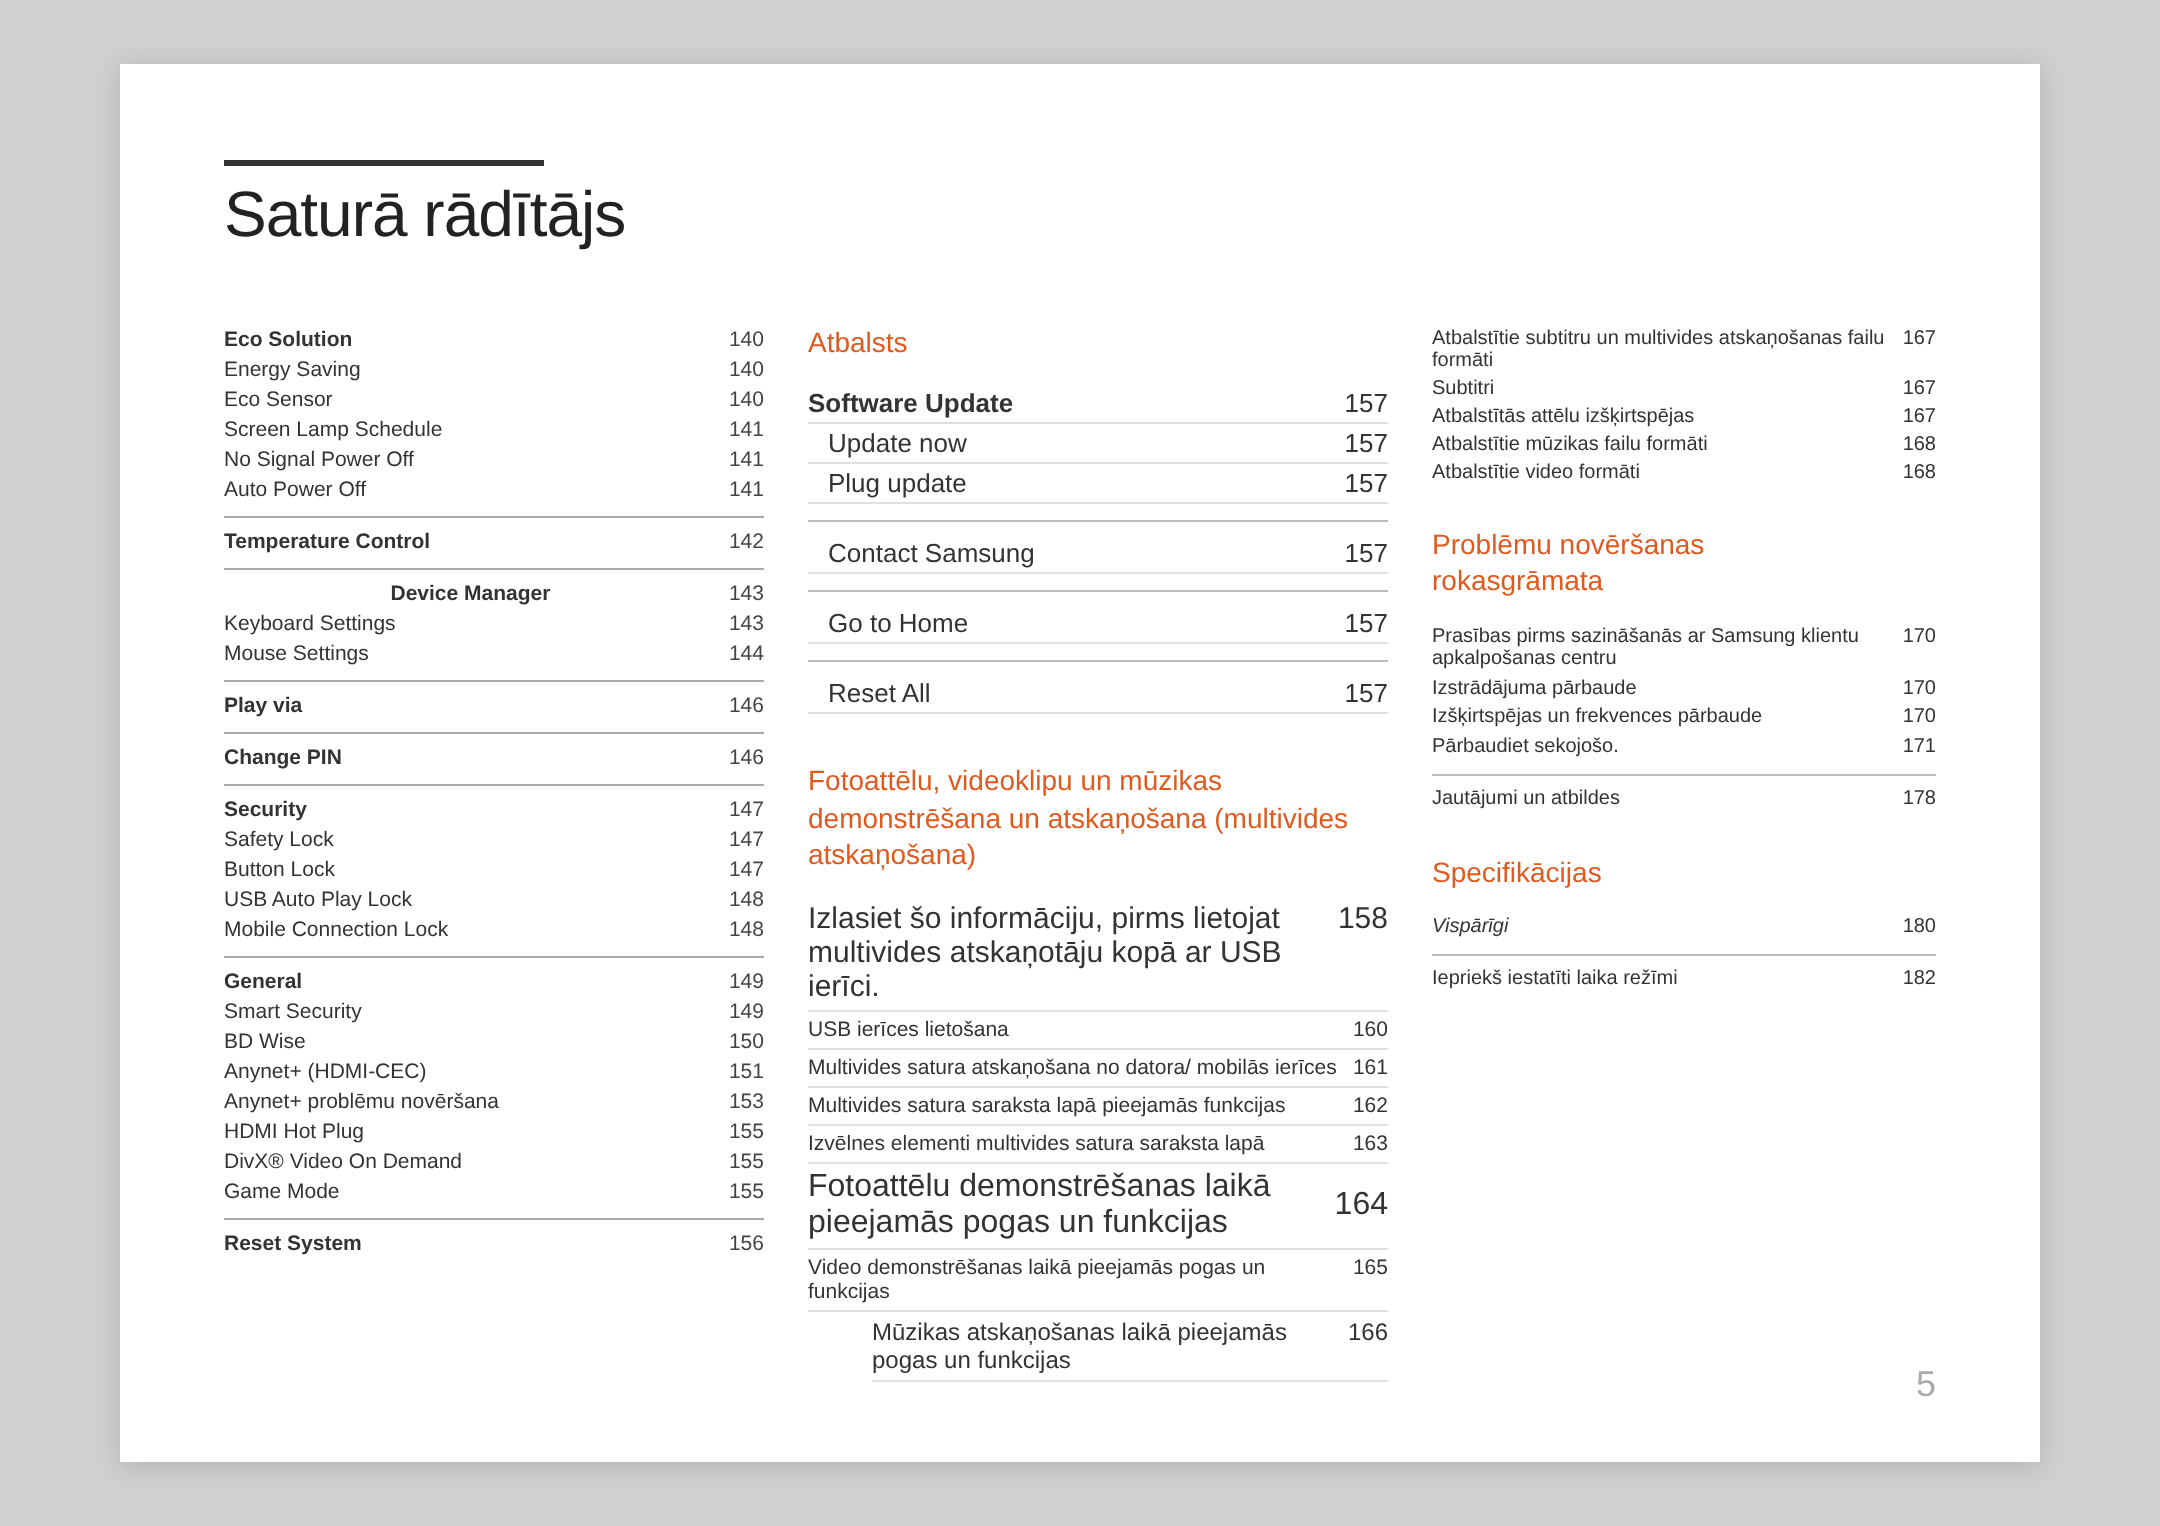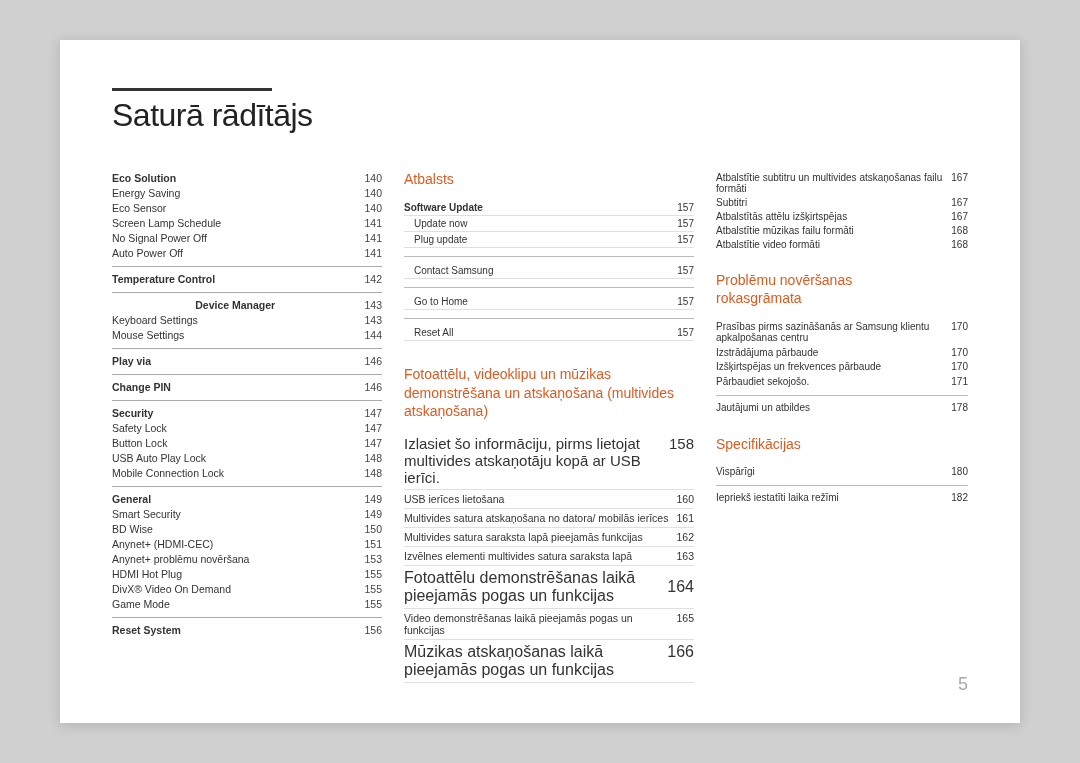--- a/index.html
+++ b/index.html
@@ -76,21 +76,21 @@
       font-size: 14px;
       font-weight: 400;
       color: #e05a20;
       margin-bottom: 12px;
       margin-top: 0;
       line-height: 1.3;
     }
 
     
     .mid-entry {
-      font-size: 10px;
+      font-size: 13px;
       color: #333;
       display: flex;
       justify-content: space-between;
       align-items: flex-end;
       padding: 2px 0;
       border-bottom: 1px solid #e0e0e0;
     }
     .mid-entry .label { flex: 1; }
     .mid-entry .page-num { margin-left: 6px; flex-shrink: 0; }
     .mid-divider {
@@ -299,21 +299,21 @@
           <span style="flex-shrink: 0;">163</span>
         </div>
         <div style="font-size: 16px; color: rgb(51, 51, 51); display: flex; justify-content: space-between; align-items: center; padding: 3px 0px; border-bottom: 1px solid rgb(224, 224, 224);">
           <span style="flex: 1 1 0%; padding-right: 6px;">Fotoattēlu demonstrēšanas laikā pieejamās pogas un funkcijas</span>
           <span style="flex-shrink: 0;">164</span>
         </div>
         <div style="font-size: 10.5px; color: rgb(51, 51, 51); display: flex; justify-content: space-between; align-items: flex-start; padding: 3px 0px; border-bottom: 1px solid rgb(224, 224, 224);">
           <span style="flex: 1 1 0%; padding-right: 6px;">Video demonstrēšanas laikā pieejamās pogas un funkcijas</span>
           <span style="flex-shrink: 0;">165</span>
         </div>
-        <div style="font-size: 16px; color: rgb(51, 51, 51); display: flex; justify-content: center; align-items: flex-start; padding: 3px 0px; border-bottom: 1px solid rgb(224, 224, 224);">
+        <div style="font-size: 12px; color: rgb(51, 51, 51); display: flex; justify-content: center; align-items: flex-start; padding: 3px 0px; border-bottom: 1px solid rgb(224, 224, 224); margin-left: 32px;">
           <span style="flex: 1 1 0%; padding-right: 6px;">Mūzikas atskaņošanas laikā pieejamās pogas un funkcijas</span>
           <span style="flex-shrink: 0;">166</span>
         </div>
       </div>
 
     <div class="col-right" id="right-col">
         <div class="right-entry">
           <span style="flex: 1 1 0%; padding-right: 6px;">Atbalstītie subtitru un multivides atskaņošanas failu formāti</span>
           <span style="flex-shrink: 0;">167</span>
         </div>
@@ -353,21 +353,21 @@
           <span style="flex-shrink: 0;">171</span>
         </div>
         <hr class="right-divider">
         <div class="right-entry">
           <span style="flex: 1 1 0%;">Jautājumi un atbildes</span>
           <span>178</span>
         </div>
         <div style="height: 20px;"></div>
         <h2 class="section-heading">Specifikācijas</h2>
         <div class="right-entry">
-          <span style="flex: 1 1 0%;">Vispārīgi</span>
+          <span style="flex: 1 1 0%; font-style: italic;">Vispārīgi</span>
           <span>180</span>
         </div>
         <hr class="right-divider">
         <div class="right-entry">
           <span style="flex: 1 1 0%;">Iepriekš iestatīti laika režīmi</span>
           <span>182</span>
         </div>
       </div>
 
   </div>

